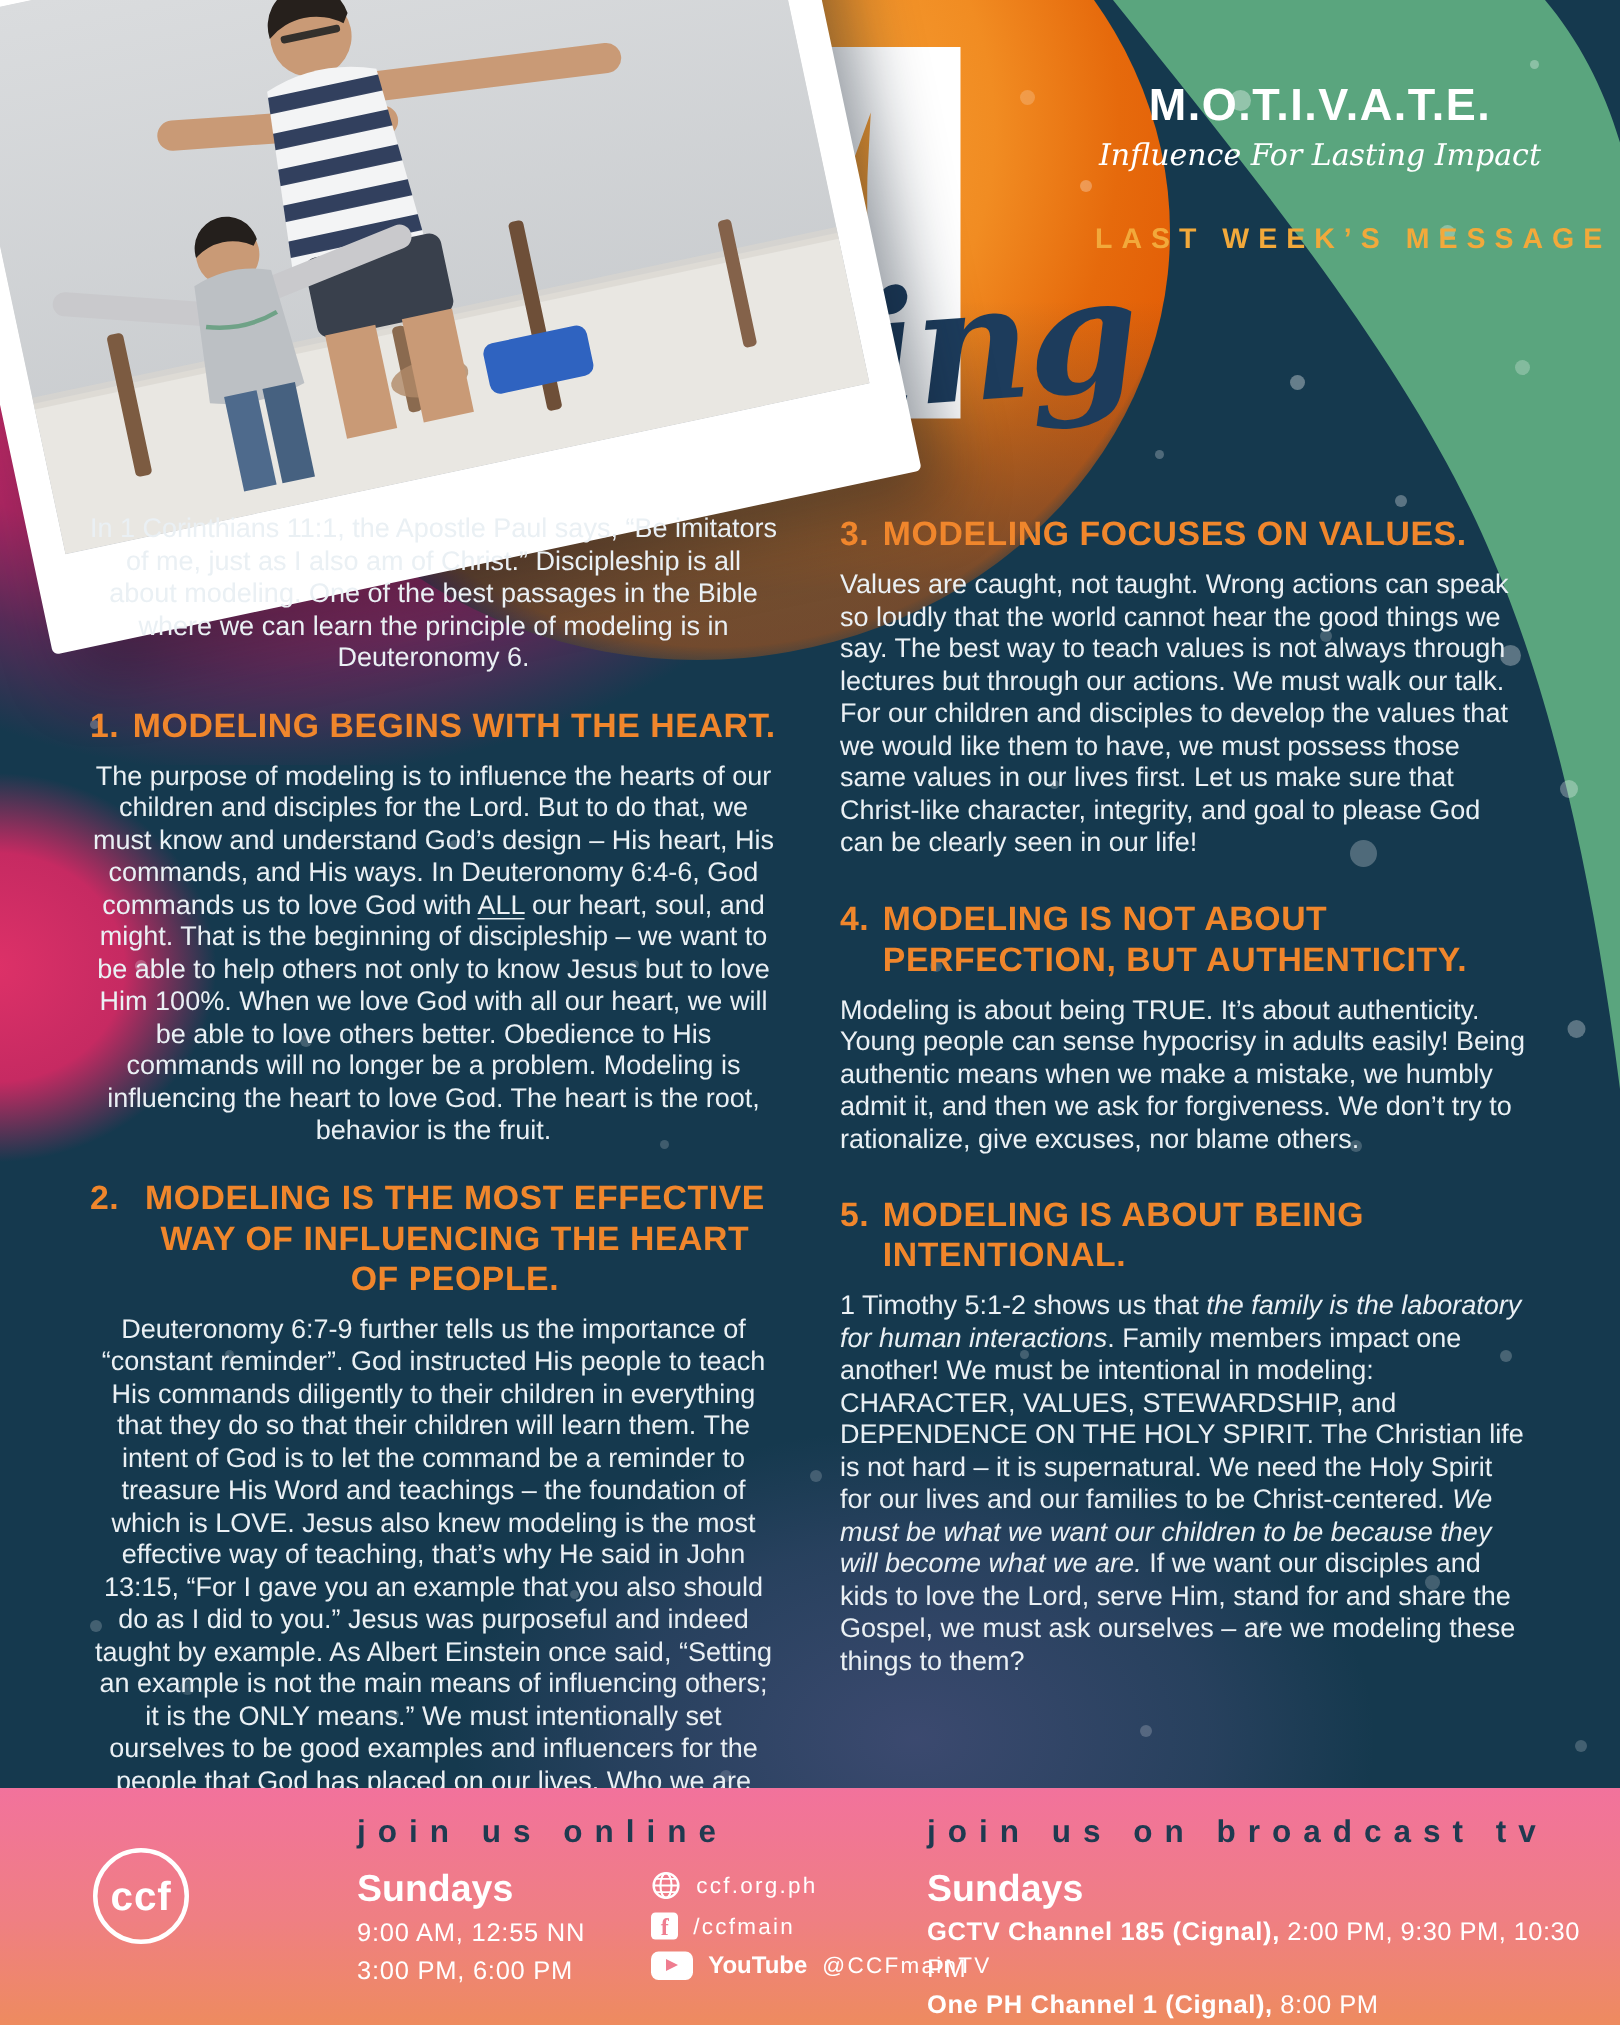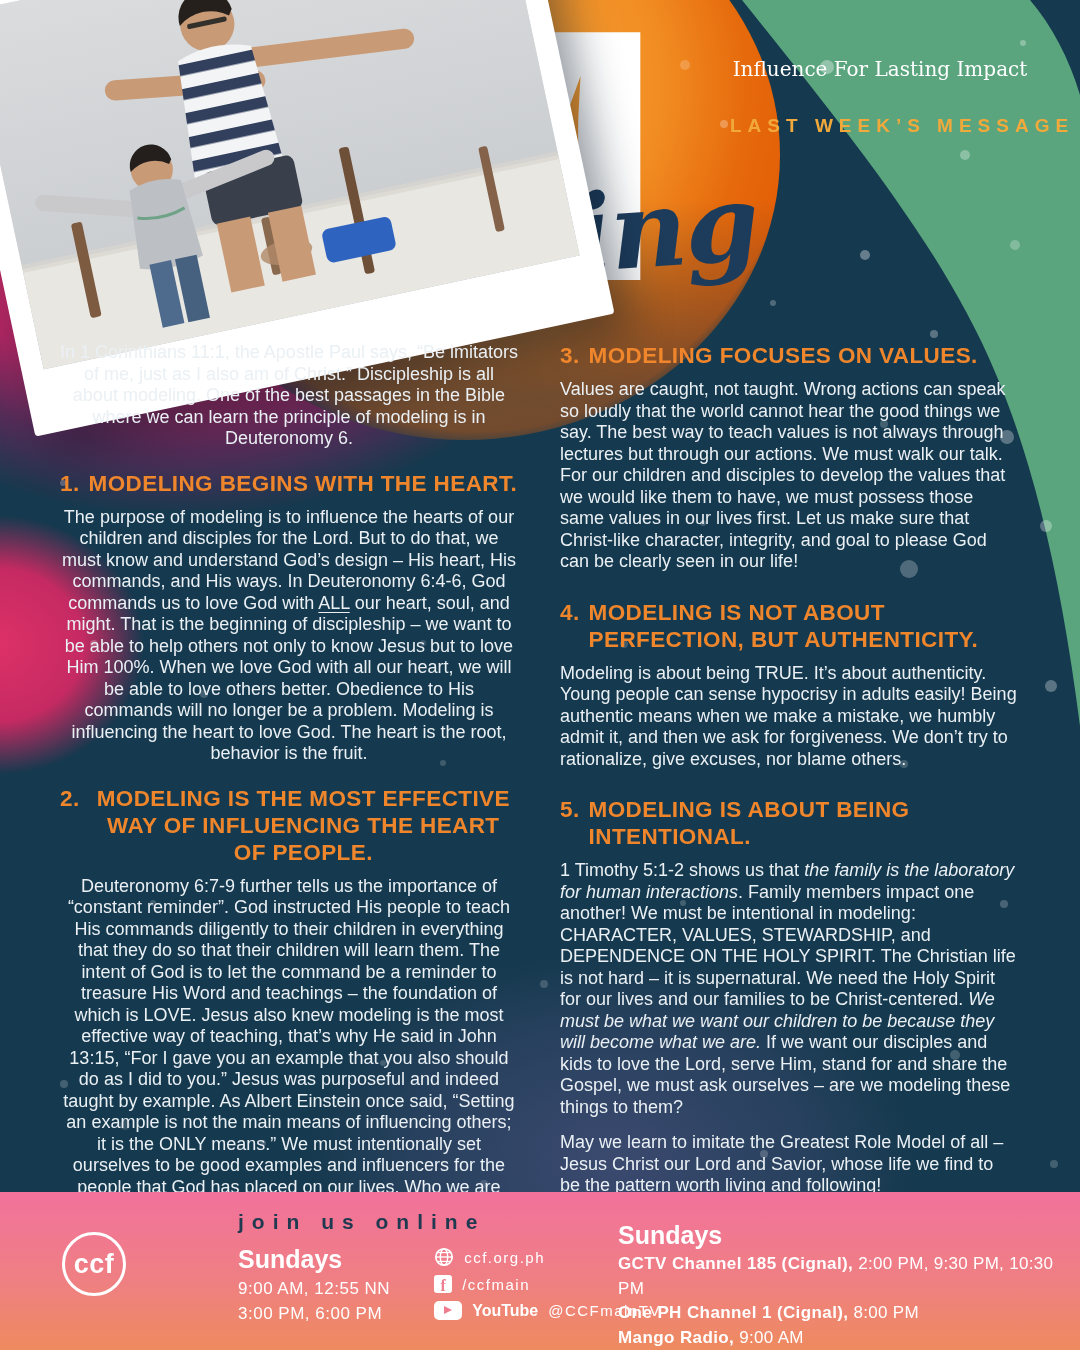--- a/index.html
+++ b/index.html
@@ -30,21 +30,21 @@
   .script-title{position:absolute;left:212px;top:178px;z-index:3;color:#1D3C5C;
     font-family:"DejaVu Serif",serif;font-style:italic;font-weight:bold;
     font-size:106px;transform:rotate(-4deg);letter-spacing:-2px;}
   .polaroid{position:absolute;left:-18px;top:-72px;width:592px;height:452px;z-index:4;
     background:#fff;transform:rotate(-12deg);border-radius:4px;
     box-shadow:14px 22px 44px rgba(10,25,40,.45);padding:22px 22px 64px 22px;box-sizing:border-box;}
   .photo{width:100%;height:100%;overflow:hidden;background:#D7D9DB;}
 
   .brand-block{position:absolute;right:50px;top:54px;width:300px;z-index:3;text-align:center;}
   .brand{color:#fff;font-size:30px;font-weight:bold;letter-spacing:1px;}
-  .brand-tagline{color:#fff;font-family:"DejaVu Serif",serif;
+  .brand-tagline{color:#fff;font-family:"DejaVu Serif",serif;font-style:italic;
     font-size:20px;margin-top:3px;}
   .kicker{color:#F2A93B;font-size:19px;font-weight:bold;letter-spacing:6px;margin-top:34px;white-space:nowrap;}
 
   
   .col{position:absolute;top:342px;width:458px;z-index:5;color:#EAF0F4;
     font-size:18px;line-height:21.5px;}
   .col-left{left:60px;text-align:center;}
   .col-right{left:560px;}
   .col p{margin:0 0 14px 0;}
   .sec-h{display:flex;gap:9px;margin:20px 0 10px 0;color:#F0862C;
@@ -185,20 +185,21 @@
           <path d="M122,208 q26,-10 52,0 l6,78 q-32,10 -64,0 Z" fill="#BCC0C4"></path>
           <path d="M124,236 q24,8 48,0" stroke="#6FA287" stroke-width="3" fill="none"></path>
           <rect x="126" y="284" width="22" height="64" fill="#4E6A8C"></rect>
           <rect x="152" y="284" width="22" height="64" fill="#466180"></rect>
         </g>
       </svg>
     </div>
   </div>
 
   <div class="brand-block">
+    <div class="brand">M.O.T.I.V.A.T.E.</div>
     <div class="brand-tagline">Influence For Lasting Impact</div>
     <div class="kicker">LAST WEEK’S MESSAGE</div>
   </div>
 
   <div class="col col-left">
     <p>In 1 Corinthians 11:1, the Apostle Paul says, “Be imitators of me, just as I also am of Christ.”  Discipleship is all about modeling. One of the best passages in the Bible where we can learn the principle of modeling is in Deuteronomy 6.</p>
     <div class="sec-h">
       <span class="num">1.</span>
       <span>MODELING BEGINS WITH THE HEART.</span>
     </div>
@@ -219,21 +220,20 @@
     <div class="sec-h">
       <span class="num">4.</span>
       <span>MODELING IS NOT ABOUT PERFECTION, BUT AUTHENTICITY.</span>
     </div>
     <p><span>Modeling is about being TRUE. It’s about authenticity. Young people can sense hypocrisy in adults easily! Being authentic means when we make a mistake, we humbly admit it, and then we ask for forgiveness. We don’t try to rationalize, give excuses, nor blame others.</span></p>
     <div class="sec-h">
       <span class="num">5.</span>
       <span>MODELING IS ABOUT BEING INTENTIONAL.</span>
     </div>
     <p><span>1 Timothy 5:1-2 shows us that </span><span class="fmt-i">the family is the laboratory for human interactions</span><span>. Family members impact one another! We must be intentional in modeling: CHARACTER, VALUES, STEWARDSHIP, and DEPENDENCE ON THE HOLY SPIRIT.  The Christian life is not hard – it is supernatural. We need the Holy Spirit for our lives and our families to be Christ-centered. </span><span class="fmt-i">We must be what we want our children to be because they will become what we are.</span><span> If we want our disciples and kids to love the Lord, serve Him, stand for and share the Gospel, we must ask ourselves – are we modeling these things to them?</span></p>
-    <p>May we learn to imitate the Greatest Role Model of all – Jesus Christ our Lord and Savior, whose life we find to be the pattern worth living and following!</p>
   </div>
 
   <div class="footer">
     <div class="ccf-logo">ccf</div>
 
     <div class="online">
       <div class="f-head">join us online</div>
       <div class="online-row">
         <div>
           <div class="f-day">Sundays</div>
@@ -260,20 +260,21 @@
           <div class="link-row">
             <span class="yt-badge"></span>
             <span class="yt-word">YouTube</span>
             <span class="link-label">@CCFmainTV</span>
           </div>
         </div>
       </div>
     </div>
 
     <div class="broadcast">
+      <div class="f-head">join us on broadcast tv</div>
       <div class="f-day" style="margin-top:11px;">Sundays</div>
       <div class="sched">
         <div><b>GCTV Channel 185 (Cignal),</b><span> 2:00 PM, 9:30 PM, 10:30 PM</span></div>
         <div><b>One PH Channel 1 (Cignal),</b><span> 8:00 PM</span></div>
         <div><b>Mango Radio,</b><span> 9:00 AM</span></div>
       </div>
     </div>
   </div>
 
 </div>

